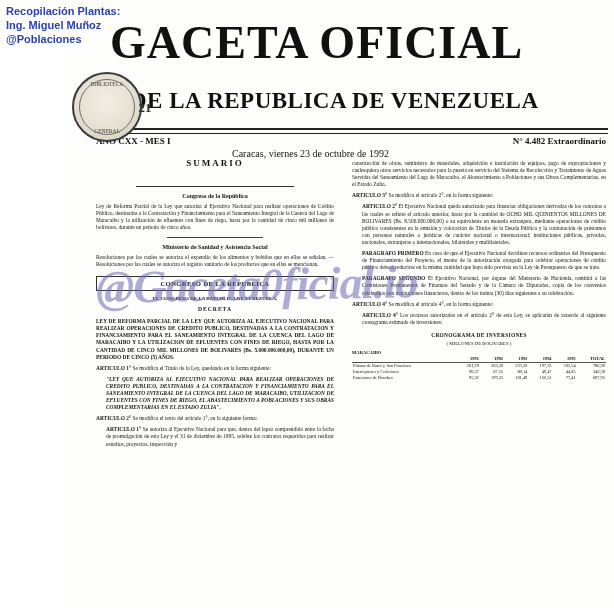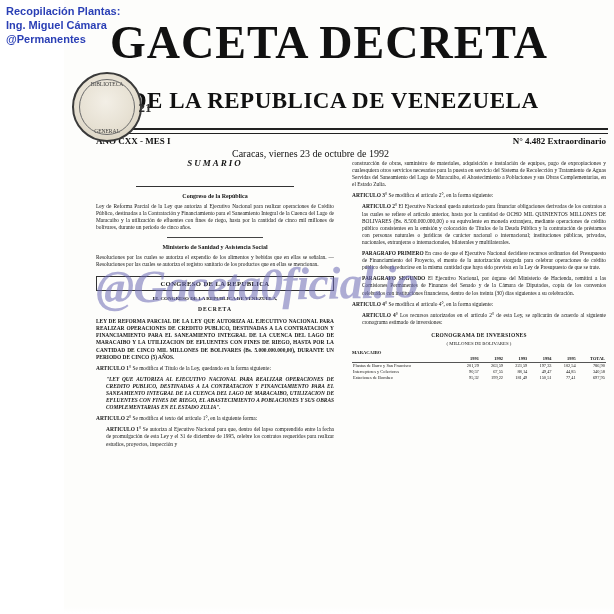--- a/index.html
+++ b/index.html
@@ -114,21 +114,21 @@
     font-size:5.4px;
     line-height:7.1px;
     text-align:justify;
     color:#151515;
   }
   .col-left{left:96px;width:238px;height:450px;}
   .col-right{left:352px;width:254px;height:450px;}
 
   .sumario{
     text-align:center;font-weight:bold;font-size:9px;
-    letter-spacing:2px;margin-bottom:19px;font-style:italic;
+    letter-spacing:2px;margin-bottom:19px;
   }
   .sumario-rule{
     border-top:1px solid #333;width:66%;margin:0 auto 6px auto;
   }
   .sec-head{
     text-align:center;font-weight:bold;font-size:6px;margin:6px 0 3px 0;
   }
   .p{margin:0 0 4px 0;}
   .center{text-align:center;}
   .bold{font-weight:bold;}
@@ -183,21 +183,21 @@
     position:absolute;left:0;top:0;width:64px;height:614px;
     background:#ffffff;z-index:2;
   }
 </style>
 </head>
 <body>
 
 <div class="page">
 
   <div class="masthead">
-    <div class="gaceta-title">GACETA DECRETA</div>
+    <div class="gaceta-title">GACETA OFICIAL</div>
     <div class="gaceta-sub">DE LA REPUBLICA DE VENEZUELA</div>
 
     <div class="seal">
       <div class="seal-text">
         <div class="seal-top">BIBLIOTECA</div>
         <div class="seal-num">21</div>
         <div class="seal-bot">GENERAL</div>
       </div>
     </div>
 
@@ -330,19 +330,19 @@
       </tbody>
     </table>
 
   </div>
 
   <div class="left-edge"></div>
   <div class="bottom-fade"></div>
 
   <div class="credit">
     <div>Recopilación Plantas:</div>
-    <div>Ing. Miguel Cámara</div>
-    <div>@Permanentes</div>
+    <div>Ing. Miguel Muñoz</div>
+    <div>@Poblaciones</div>
   </div>
 
   <div class="watermark">@Gaceta0ficial.io</div>
 
 </div>
 
 </body></html>

